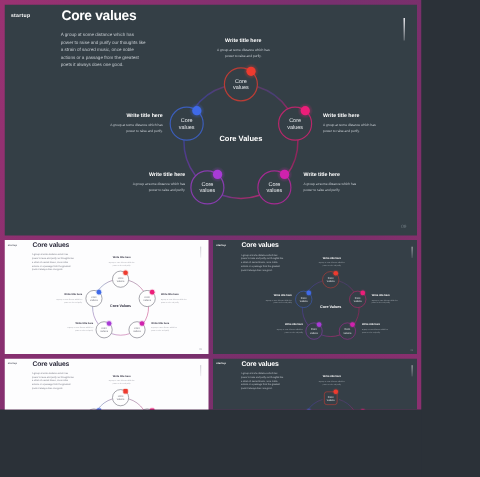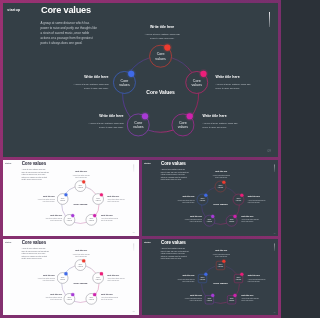--- a/index.html
+++ b/index.html
@@ -1,17 +1,17 @@
 <!DOCTYPE html>
 <html><head>
 <meta charset="utf-8">
 <style>
 html,body{margin:0;padding:0;background:#2b3138;}
 body{width:281px;height:318px;overflow:hidden;font-family:"Liberation Sans",sans-serif;-webkit-font-smoothing:antialiased;}
-.wrap{position:relative;width:281px;height:318px;overflow:hidden;
+.wrap{position:relative;width:281px;height:273px;overflow:hidden;
   background:linear-gradient(118deg,#9b3272 0%,#8b3070 26%,#78306f 52%,#7c2f6a 74%,#8c3070 100%);}
 .cell{position:absolute;overflow:hidden;}
 .c1{left:3px;top:3px;width:275px;height:154px;}
 .c2{left:3px;top:160px;width:137px;height:76px;}
 .c3{left:142px;top:160px;width:136px;height:76px;}
 .c4{left:3px;top:239px;width:137px;height:76px;}
 .c5{left:142px;top:239px;width:136px;height:76px;}
 
 
 .slide{position:absolute;left:0;top:0;width:277px;height:155px;transform-origin:0 0;}

